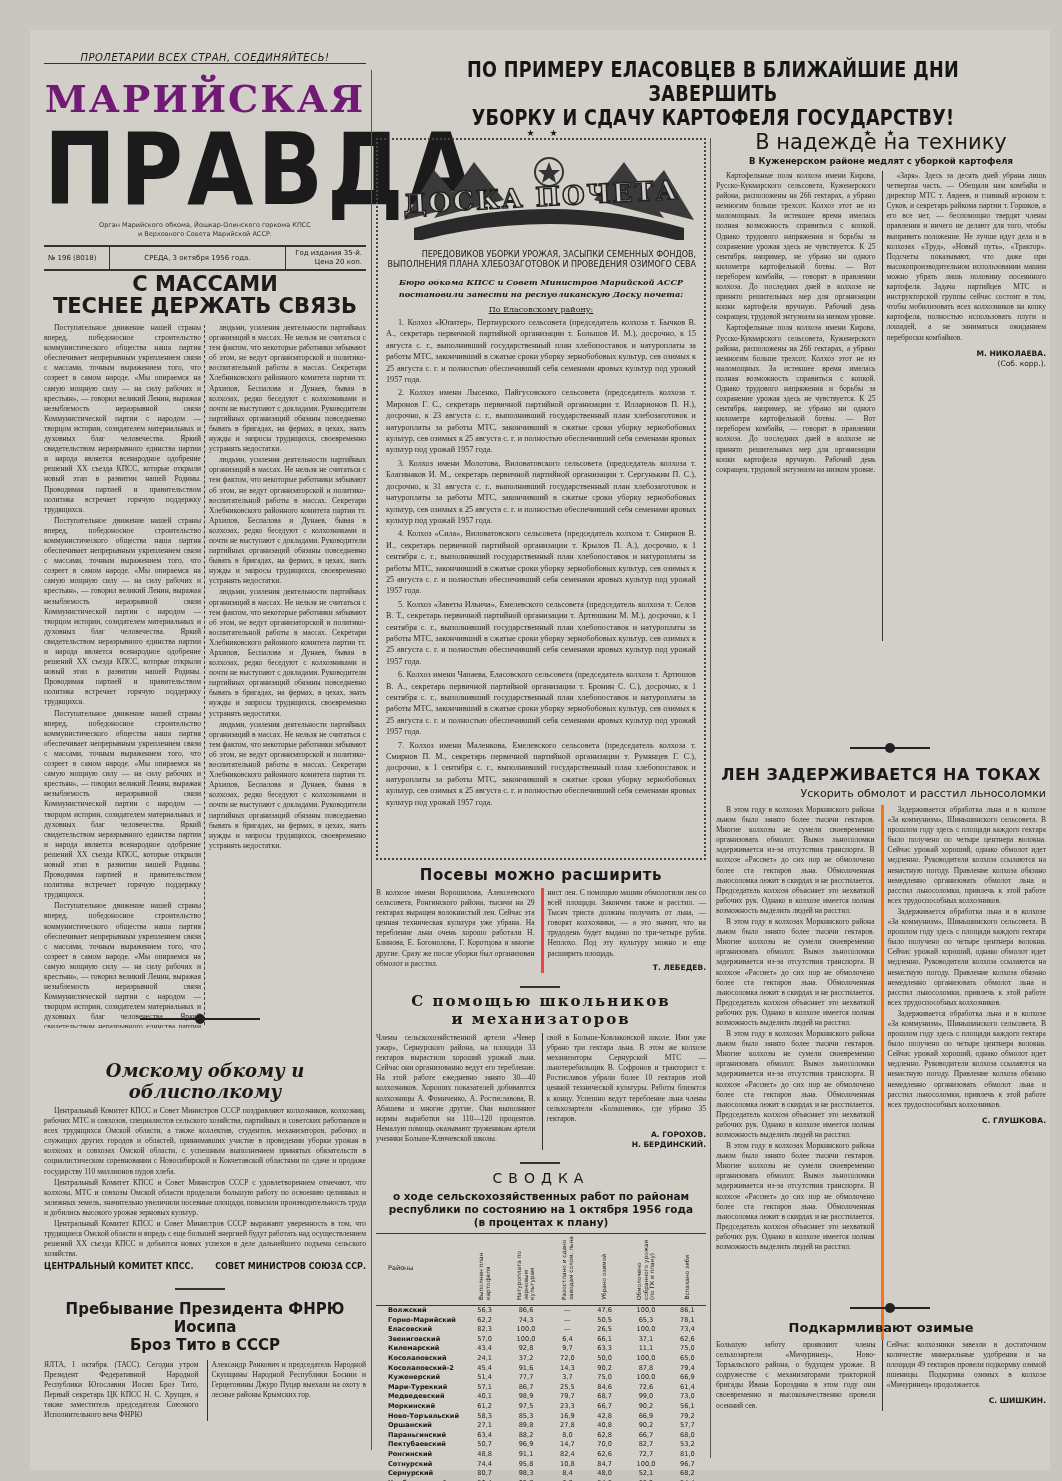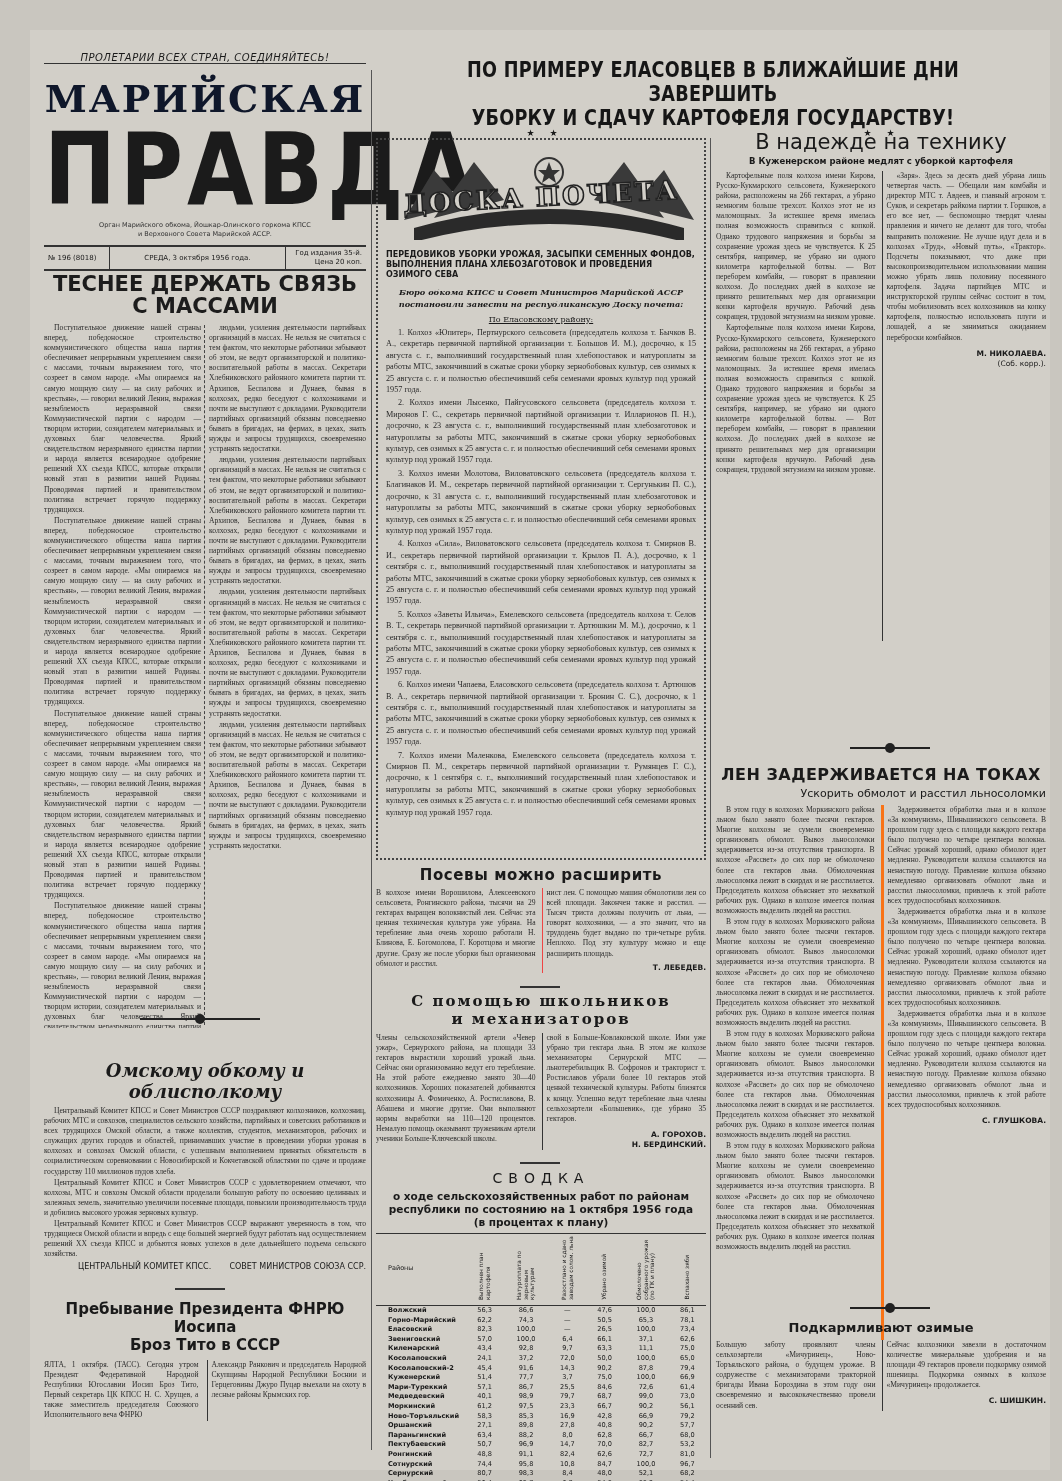--- a/index.html
+++ b/index.html
@@ -10,53 +10,53 @@
   .txt { font-size: 7.6px; line-height: 10.1px; text-align: justify; color: #2b2b2b; font-family: "Liberation Serif", serif; }
   .txt p { text-indent: 10px; margin-bottom: 1px; }
   .vrule { position: absolute; width: 1px; background: #333; }
   .hrule { position: absolute; height: 1px; background: #333; }
   .dash-rule { position: absolute; border-left: 1px dashed #444; }
   .ornament { position: absolute; height: 2px; background: #222; }
   .ornament::after { content: ""; position: absolute; left: 50%; top: -4px; width: 10px; height: 10px; margin-left: -5px; border-radius: 50%; background: #222; }
 
   
   .slogan { font-family: "DejaVu Sans", sans-serif; font-style: italic; font-size: 10px; letter-spacing: 0.5px; text-align: center; border-bottom: 1px solid #333; }
-  .mast-top { font-family: "DejaVu Serif", serif; font-weight: bold; font-size: 38px; letter-spacing: 2px; text-align: center; color: #0f172a; }
+  .mast-top { font-family: "DejaVu Serif", serif; font-weight: bold; font-size: 38px; letter-spacing: 2px; text-align: center; color: #701a75; }
   .mast-big { font-family: "DejaVu Sans", sans-serif; font-weight: bold; font-size: 86px; letter-spacing: 4px; text-align: center; color: #1b1b1b; line-height: 80px; transform: scaleY(1.15); }
   .organ { font-family: "DejaVu Sans", sans-serif; font-size: 6.5px; text-align: center; line-height: 9px; color: #333; }
   .issue-bar { display: flex; border-top: 2px solid #333; border-bottom: 2px solid #333; font-family: "DejaVu Sans", sans-serif; font-size: 7px; }
   .issue-bar > div { padding: 2px 4px; border-right: 1px solid #333; display: flex; align-items: center; }
   .issue-bar > div:last-child { border-right: none; text-align: right; line-height: 9px; }
 
   .h-left { font-family: "DejaVu Sans", sans-serif; font-weight: bold; font-size: 21px; text-align: center; line-height: 22px; color: #1c1c1c; }
   .banner { font-family: "DejaVu Sans", sans-serif; font-weight: bold; font-size: 20.5px; text-align: center; line-height: 24px; letter-spacing: 0.3px; transform: scaleX(0.86); transform-origin: center; color: #161616; }
   .stars { font-size: 9px; text-align: center; letter-spacing: 6px; }
 
   .board { border: 2px dotted #444; }
   .doska { height: 100px; position: relative; }
   .doska-label { position: absolute; left: 50%; top: 38px; transform: translateX(-50%) rotate(-3deg); font-family: "DejaVu Serif", serif; font-size: 26px; font-weight: bold; letter-spacing: 2px; color: #d2cfc8; -webkit-text-stroke: 1.5px #222; white-space: nowrap; }
   .flags { position: absolute; left: 8px; right: 8px; top: 6px; height: 90px; }
-  .board-head { font-family: "DejaVu Sans", sans-serif; font-weight: bold; font-size: 8px; text-align: left; line-height: 10px; }
+  .board-head { font-family: "DejaVu Sans", sans-serif; font-weight: normal; font-size: 8px; text-align: right; line-height: 10px; }
   .board-sub { font-family: "DejaVu Serif", serif; font-weight: bold; font-style: italic; font-size: 8.2px; text-align: center; line-height: 12px; }
   .board-region { font-family: "DejaVu Serif", serif; font-size: 8px; text-align: center; }
   .board-item { font-size: 8.2px; line-height: 11.4px; text-align: justify; font-family: "Liberation Serif", serif; text-indent: 12px; margin-bottom: 2px; color: #2a2a2a; }
 
   .h-right { font-family: "DejaVu Sans", sans-serif; font-size: 21px; text-align: center; }
   .sub-right { font-family: "DejaVu Sans", sans-serif; font-weight: bold; font-size: 8.5px; text-align: center; }
   .h-len { font-family: "DejaVu Sans", sans-serif; font-weight: bold; font-size: 16px; text-align: center; letter-spacing: 0.5px; }
   .sub-len { font-family: "DejaVu Sans", sans-serif; font-size: 11px; text-align: right; }
   .h-posev { font-family: "DejaVu Sans", sans-serif; font-weight: bold; font-size: 15px; text-align: center; letter-spacing: 0.6px; }
   .h-school { font-family: "DejaVu Serif", serif; font-weight: bold; font-size: 15px; text-align: center; line-height: 18px; letter-spacing: 2px; }
   .h-omsk { font-family: "DejaVu Serif", serif; font-style: italic; font-weight: bold; font-size: 18px; text-align: center; }
   .h-tito { font-family: "DejaVu Sans", sans-serif; font-weight: bold; font-size: 15px; text-align: center; line-height: 18px; }
   .h-svodka { font-family: "DejaVu Sans", sans-serif; font-size: 14px; letter-spacing: 6px; text-align: center; }
   .sub-svodka { font-family: "DejaVu Sans", sans-serif; font-weight: bold; font-size: 10.5px; text-align: center; line-height: 13px; }
   .h-podk { font-family: "DejaVu Sans", sans-serif; font-weight: bold; font-size: 13px; text-align: center; }
   .sign { font-family: "DejaVu Sans", sans-serif; font-weight: bold; font-size: 7.5px; text-align: right; line-height: 10px; }
-  .signature-row { display: flex; justify-content: space-between; font-family: "DejaVu Sans", sans-serif; font-weight: normal; font-size: 8px; margin-left: 34px; }
+  .signature-row { display: flex; justify-content: space-between; font-family: "DejaVu Sans", sans-serif; font-weight: bold; font-size: 8px; }
 
   table.svodka { width: 100%; border-collapse: collapse; font-family: "DejaVu Sans", sans-serif; font-size: 6.6px; }
   table.svodka th { border-top: 1px solid #333; border-bottom: 1px solid #333; height: 72px; font-weight: normal; font-size: 5.8px; vertical-align: bottom; padding-bottom: 4px; }
   table.svodka th .vt { writing-mode: vertical-rl; transform: rotate(180deg); display: inline-block; max-height: 64px; line-height: 6.5px; text-align: left; }
   table.svodka th:first-child { text-align: left; vertical-align: middle; padding-left: 12px; font-size: 6.5px; }
   table.svodka td { line-height: 9.6px; text-align: center; padding: 0 2px; }
   table.svodka td:first-child { text-align: left; padding-left: 12px; font-weight: bold; }
 </style>
 </head>
 <body>
@@ -73,22 +73,22 @@
       <div style="width:66px;">№ 196 (8018)</div>
       <div style="flex:1; justify-content:center;">СРЕДА, 3 октября 1956 года.</div>
       <div style="width:80px; flex-direction:column; align-items:flex-end;">
         <span>Год издания 35-й.</span>
         <span>Цена 20 коп.</span>
       </div>
     </div>
   </div>
 
   <div class="abs" style="left:14px; top:243px; width:322px;">
+    <div class="h-left">С МАССАМИ</div>
     <div class="h-left">ТЕСНЕЕ ДЕРЖАТЬ СВЯЗЬ</div>
-    <div class="h-left">С МАССАМИ</div>
     <div style="display:flex; gap:8px; margin-top:6px; height:705px; overflow:hidden;">
       <div class="txt" style="flex:1;">
           <p>Поступательное движение нашей страны вперед, победоносное строительство коммунистического общества наша партия обеспечивает непрерывным укреплением связи с массами, точным выражением того, что созреет в самом народе. «Мы опираемся на самую мощную силу — на силу рабочих и крестьян», — говорил великий Ленин, выражая незыблемость неразрывной связи Коммунистической партии с народом — творцом истории, созидателем материальных и духовных благ человечества. Яркий свидетельством неразрывного единства партии и народа является всенародное одобрение решений XX съезда КПСС, которые открыли новый этап в развитии нашей Родины. Проводимая партией и правительством политика встречает горячую поддержку трудящихся.</p>
           <p>Поступательное движение нашей страны вперед, победоносное строительство коммунистического общества наша партия обеспечивает непрерывным укреплением связи с массами, точным выражением того, что созреет в самом народе. «Мы опираемся на самую мощную силу — на силу рабочих и крестьян», — говорил великий Ленин, выражая незыблемость неразрывной связи Коммунистической партии с народом — творцом истории, созидателем материальных и духовных благ человечества. Яркий свидетельством неразрывного единства партии и народа является всенародное одобрение решений XX съезда КПСС, которые открыли новый этап в развитии нашей Родины. Проводимая партией и правительством политика встречает горячую поддержку трудящихся.</p>
           <p>Поступательное движение нашей страны вперед, победоносное строительство коммунистического общества наша партия обеспечивает непрерывным укреплением связи с массами, точным выражением того, что созреет в самом народе. «Мы опираемся на самую мощную силу — на силу рабочих и крестьян», — говорил великий Ленин, выражая незыблемость неразрывной связи Коммунистической партии с народом — творцом истории, созидателем материальных и духовных благ человечества. Яркий свидетельством неразрывного единства партии и народа является всенародное одобрение решений XX съезда КПСС, которые открыли новый этап в развитии нашей Родины. Проводимая партией и правительством политика встречает горячую поддержку трудящихся.</p>
           <p>Поступательное движение нашей страны вперед, победоносное строительство коммунистического общества наша партия обеспечивает непрерывным укреплением связи с массами, точным выражением того, что созреет в самом народе. «Мы опираемся на самую мощную силу — на силу рабочих и крестьян», — говорил великий Ленин, выражая незыблемость неразрывной связи Коммунистической партии с народом — творцом истории, созидателем материальных и духовных благ человечества. Яркий свидетельством неразрывного единства партии и народа является всенародное одобрение решений XX съезда КПСС, которые открыли новый этап в развитии нашей Родины. Проводимая партией и правительством политика встречает горячую поддержку трудящихся.</p>
         </div>
       <div class="dash-rule" style="left:160px; top:52px; height:700px;"></div>
       <div class="txt" style="flex:1;">
           <p>людьми, усиления деятельности партийных организаций в массах. Не нельзя не считаться с тем фактом, что некоторые работники забывают об этом, не ведут организаторской и политико-воспитательной работы в массах. Секретари Хлебниковского районного комитета партии тт. Архипов, Беспалова и Дунаев, бывая в колхозах, редко беседуют с колхозниками и почти не выступают с докладами. Руководители партийных организаций обязаны повседневно бывать в бригадах, на фермах, в цехах, знать нужды и запросы трудящихся, своевременно устранять недостатки.</p>
@@ -151,21 +151,21 @@
     <div class="board-item">4. Колхоз «Сила», Виловатовского сельсовета (председатель колхоза т. Смирнов В. И., секретарь первичной партийной организации т. Крылов П. А.), досрочно, к 1 сентября с. г., выполнивший государственный план хлебопоставок и натуроплаты за работы МТС, закончивший в сжатые сроки уборку зернобобовых культур, сев озимых к 25 августа с. г. и полностью обеспечивший себя семенами яровых культур под урожай 1957 года.</div>
     <div class="board-item">5. Колхоз «Заветы Ильича», Емелевского сельсовета (председатель колхоза т. Селов В. Т., секретарь первичной партийной организации т. Артюшкин М. М.), досрочно, к 1 сентября с. г., выполнивший государственный план хлебопоставок и натуроплаты за работы МТС, закончивший в сжатые сроки уборку зернобобовых культур, сев озимых к 25 августа с. г. и полностью обеспечивший себя семенами яровых культур под урожай 1957 года.</div>
     <div class="board-item">6. Колхоз имени Чапаева, Еласовского сельсовета (председатель колхоза т. Артюшов В. А., секретарь первичной партийной организации т. Бронин С. С.), досрочно, к 1 сентября с. г., выполнивший государственный план хлебопоставок и натуроплаты за работы МТС, закончивший в сжатые сроки уборку зернобобовых культур, сев озимых к 25 августа с. г. и полностью обеспечивший себя семенами яровых культур под урожай 1957 года.</div>
     <div class="board-item">7. Колхоз имени Маленкова, Емелевского сельсовета (председатель колхоза т. Смирнов П. М., секретарь первичной партийной организации т. Румянцев Г. С.), досрочно, к 1 сентября с. г., выполнивший государственный план хлебопоставок и натуроплаты за работы МТС, закончивший в сжатые сроки уборку зернобобовых культур, сев озимых к 25 августа с. г. и полностью обеспечивший себя семенами яровых культур под урожай 1957 года.</div>
   </div>
 
   <div class="abs" style="left:346px; top:836px; width:330px;">
     <div class="h-posev">Посевы можно расширить</div>
     <div style="display:flex; gap:6px; margin-top:4px;">
       <div class="txt" style="flex:1;">В колхозе имени Ворошилова, Алексеевского сельсовета, Ронгинского района, тысячи на 29 гектарах выращен волокнистый лен. Сейчас эта ценная техническая культура уже убрана. На теребление льна очень хорошо работали Н. Блинова, Е. Богомолова, Г. Коротцова и многие другие. Сразу же после уборки был организован обмолот и расстил.</div>
-      <div style="flex:1; border-left:1px solid #ef4444; padding-left:4px;">
+      <div style="flex:1; border-left:3px solid #ef4444; padding-left:4px;">
         <div class="txt">нист лен. С помощью машин обмолотили лен со всей площади. Закончен также и расстил. — Тысяч триста должны получить от льна, — говорят колхозники, — а это значит, что на трудодень будет выдано по три-четыре рубля. Неплохо. Под эту культуру можно и еще расширить площадь.</div>
         <div class="sign" style="margin-top:4px;">Т. ЛЕБЕДЕВ.</div>
       </div>
     </div>
   </div>
 
   <div class="hrule" style="left:490px; top:956px; width:40px; height:2px;"></div>
   <div class="abs" style="left:346px; top:962px; width:330px;">
     <div class="h-school">С помощью школьников</div>
     <div class="h-school">и механизаторов</div>

